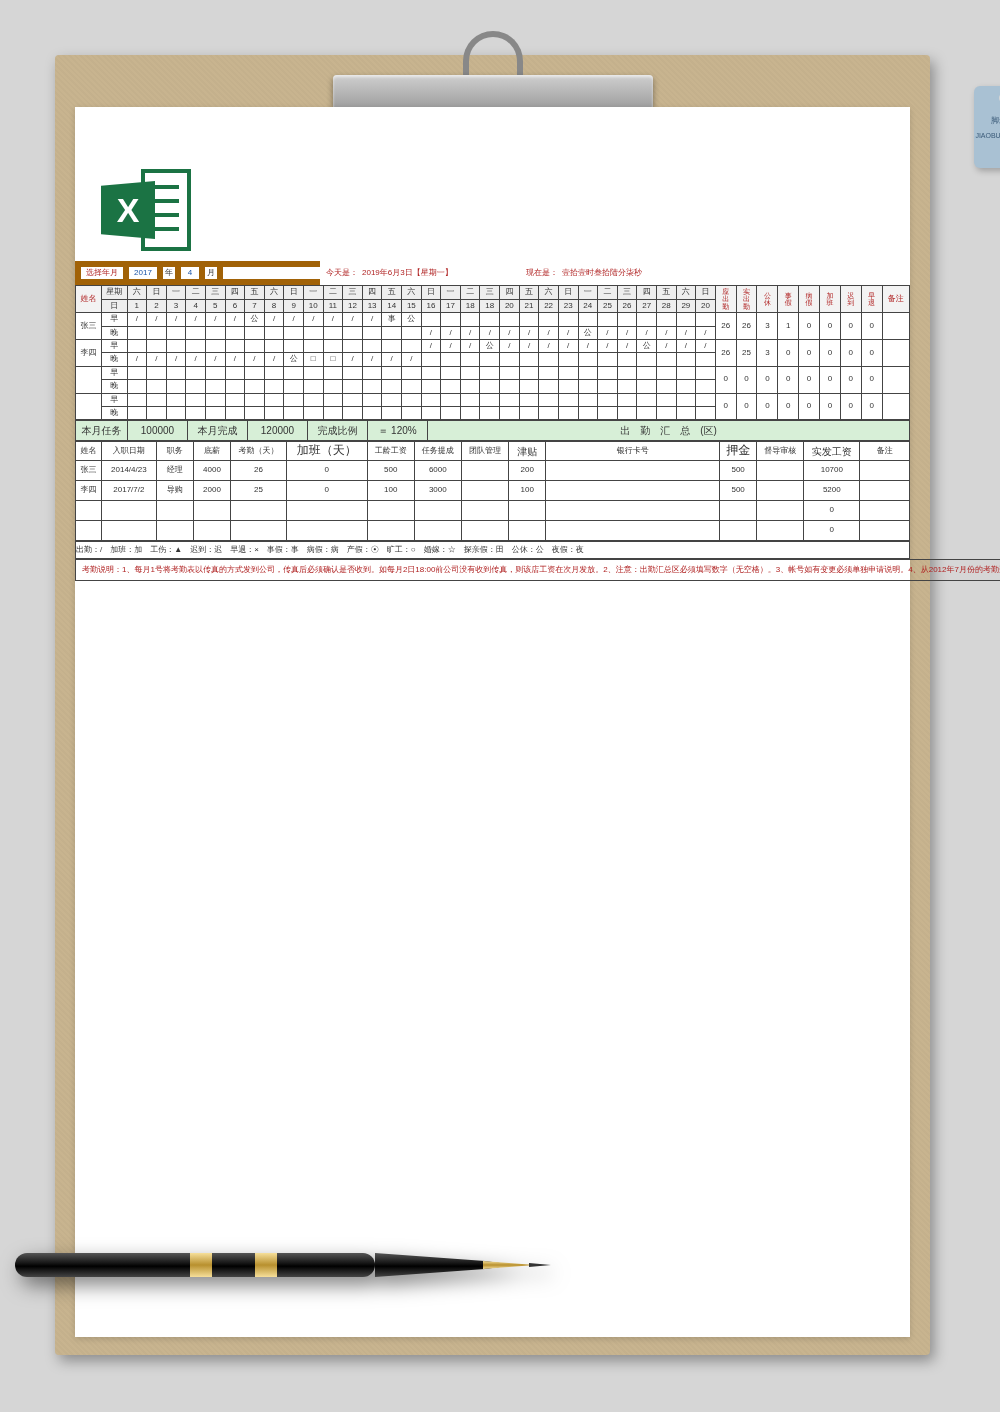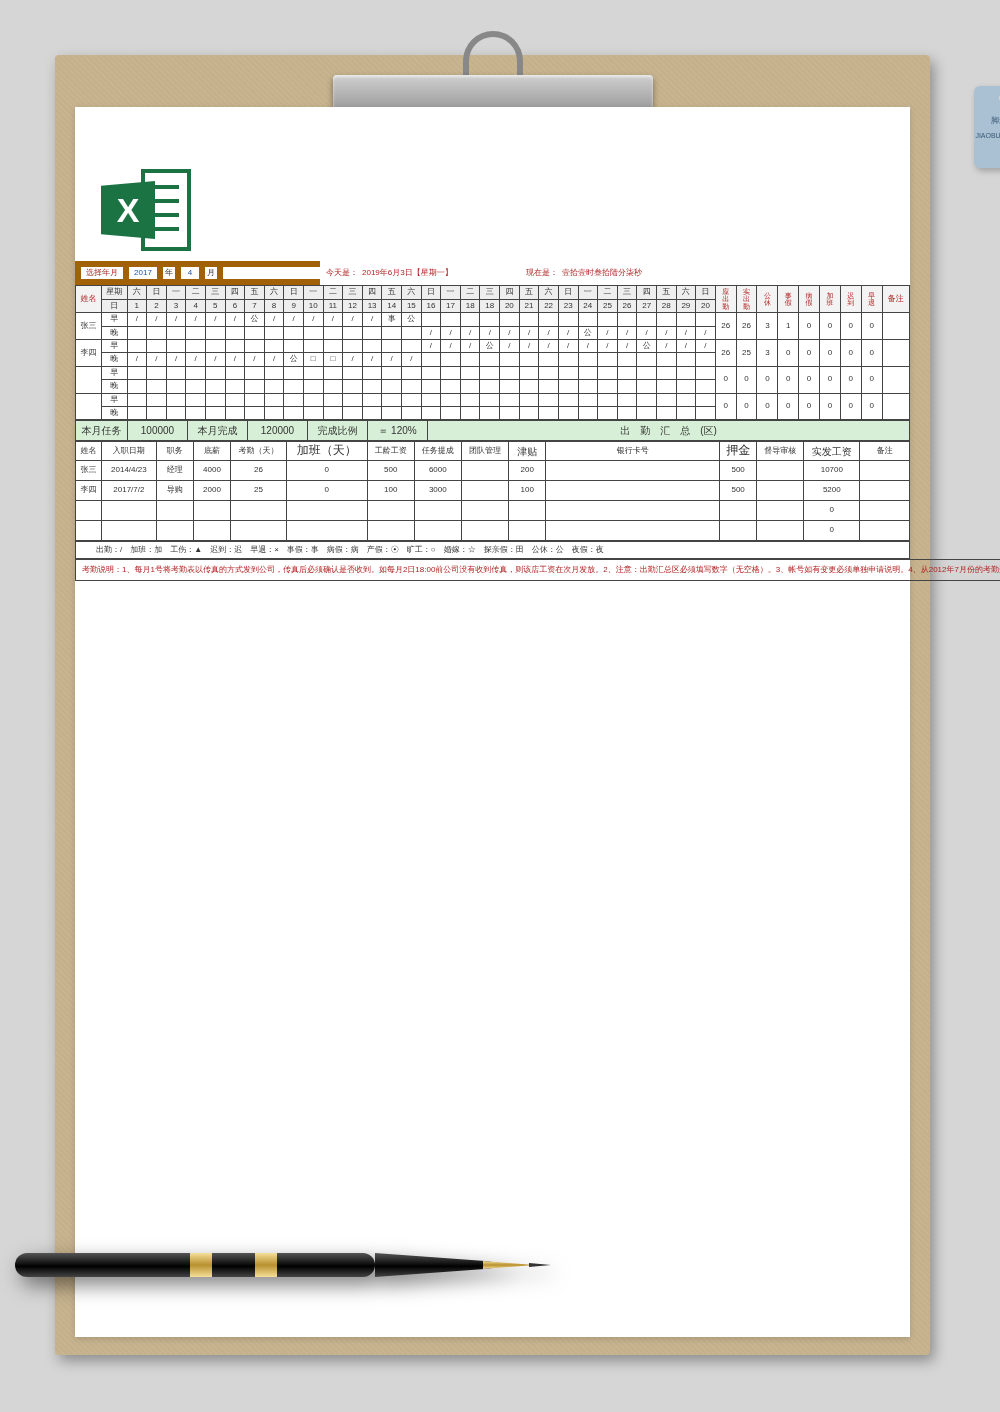--- a/index.html
+++ b/index.html
@@ -42,21 +42,21 @@
   .hdr-text{font-size:44px;color:#1b7344;letter-spacing:1px;}
   .doc{padding:0 0 0 0;font-size:9px;color:#333;}
   table{border-collapse:collapse;width:100%;} td,th{border:1px solid #444;padding:1px 2px;text-align:center;
     font-size:8px;line-height:1.3;white-space:nowrap;}
   .top-row td{border:6px solid #a16207;}
   .red{color:#b02222;} .blue{color:#1a55a8;}
   .title-row td{font-size:16px;font-weight:400;padding:4px 0;}
   .hdr-red{color:#b02222;background:#f3f3f3;}
   .shade{background:#eee;}
   .summary-hdr td{background:#d7efd7;font-size:10px;padding:3px 2px;}
-  .legend{font-size:8px;text-align:left;padding:3px 20px;}
+  .legend{font-size:8px;text-align:left;padding:3px 0;}
   .notes{font-size:8px;color:#b02222;text-align:left;padding:4px 6px;line-height:1.5;}
   .sign td{border:none;border-top:1px solid #444;text-align:left;font-size:9px;padding:3px 6px;}
   .pen{position:absolute;left:-40px;bottom:60px;width:560px;height:60px;filter:drop-shadow(6px 8px 10px rgba(0,0,0,.5));}
   .small{font-size:7px;}
 </style>
 </head>
 <body>
 
 <div class="clipboard">
   <div class="clip">

